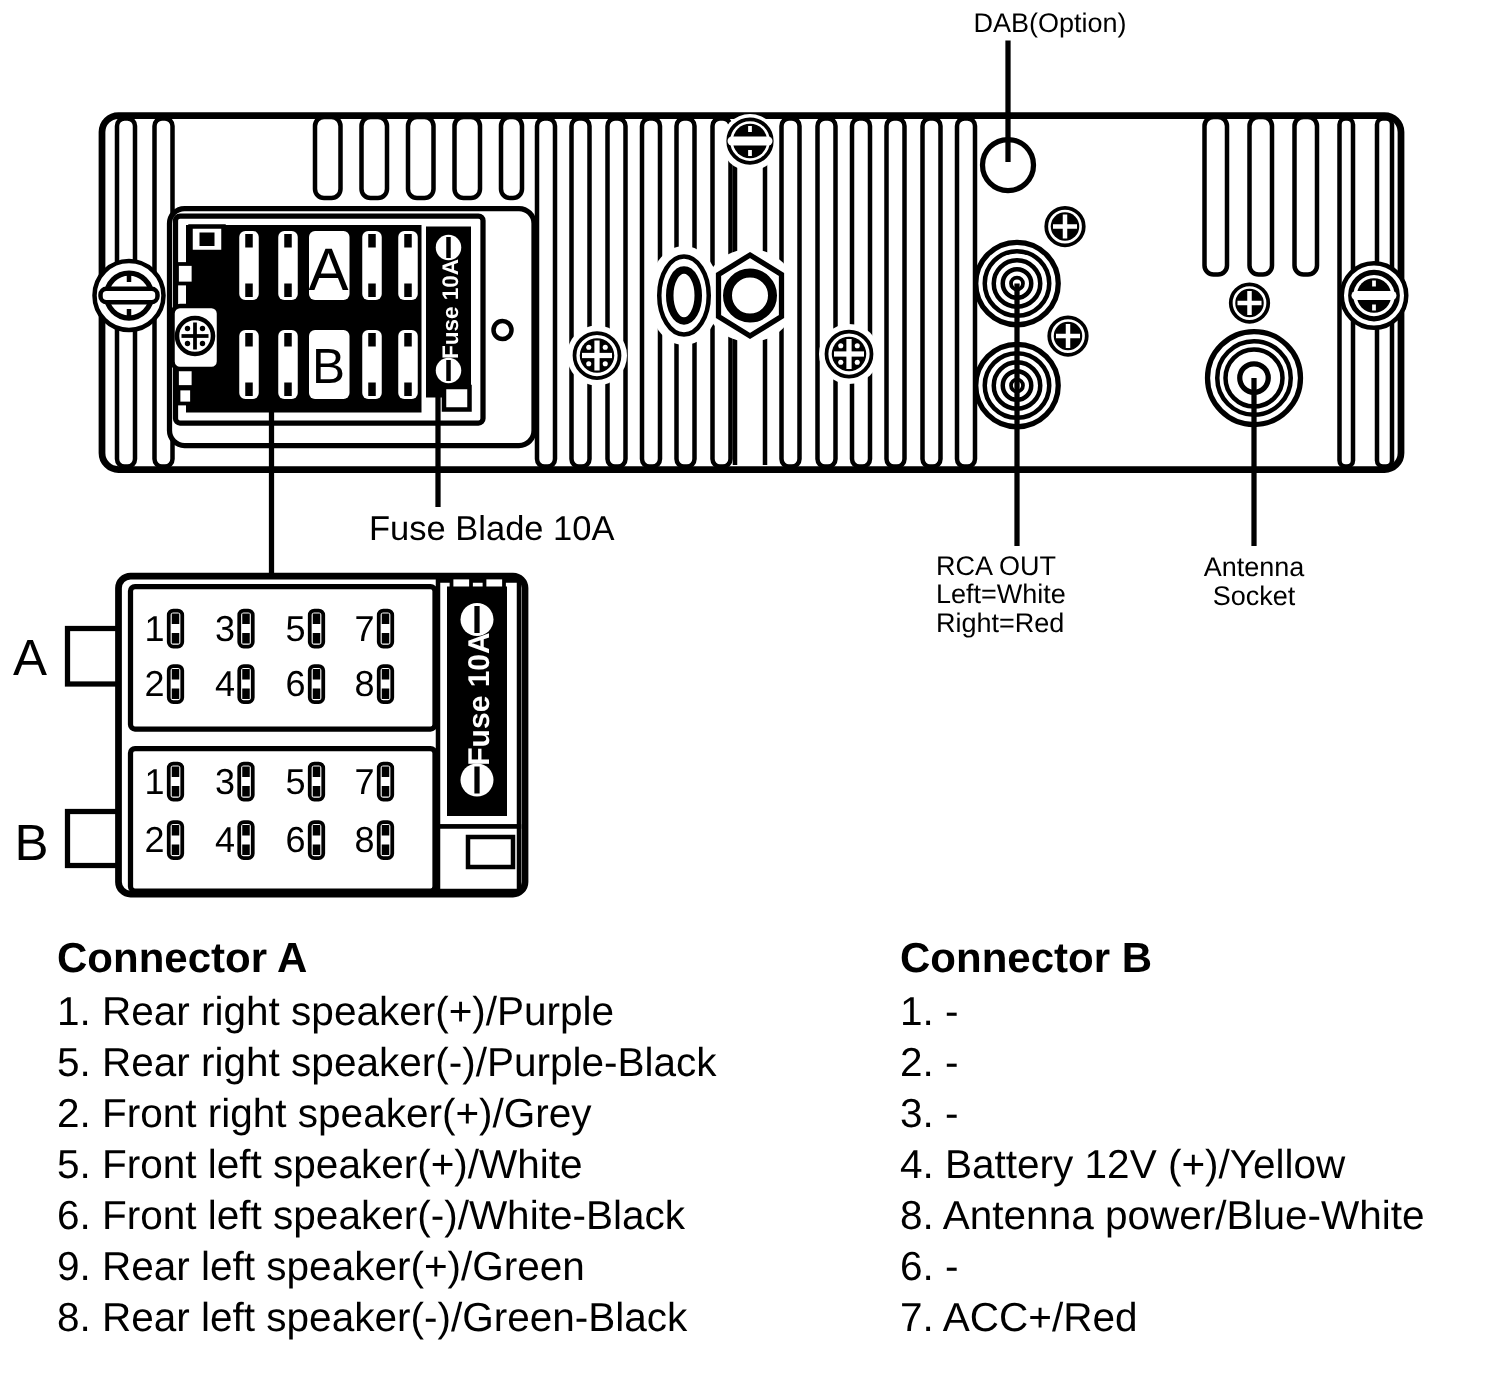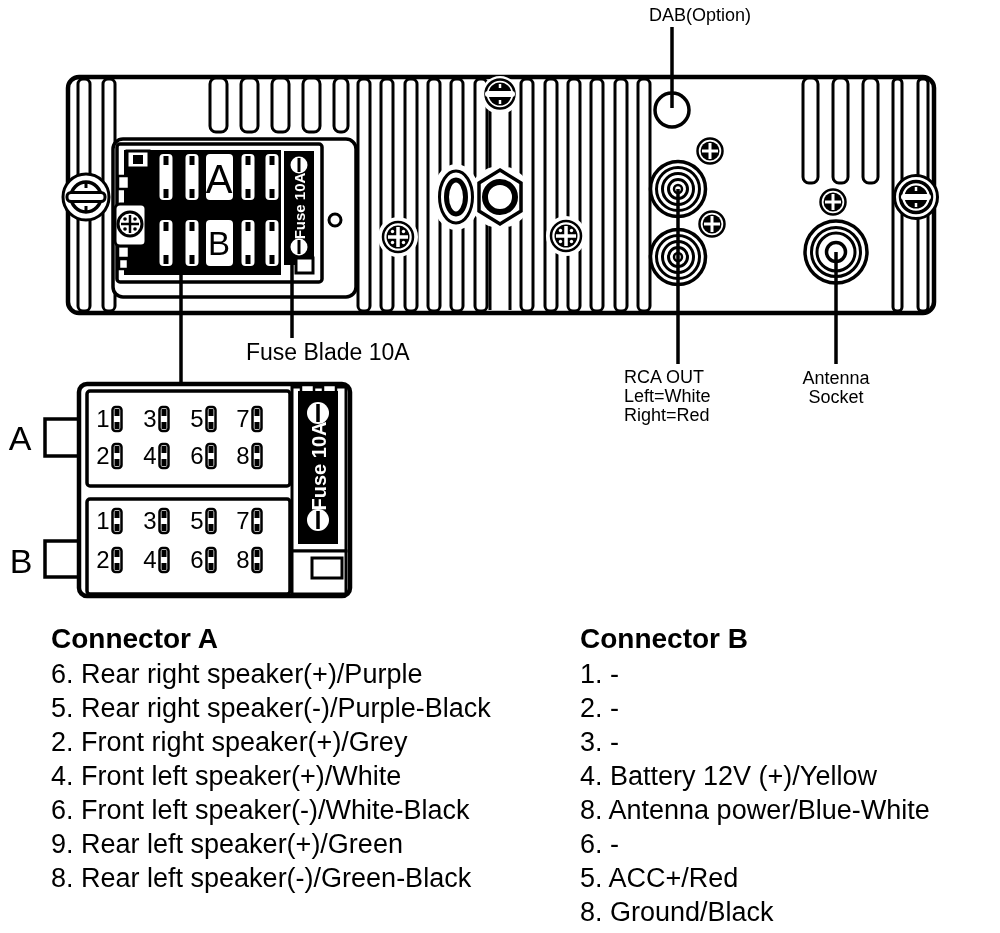--- a/index.html
+++ b/index.html
@@ -20,22 +20,22 @@
   .halo{fill:#ffffff;stroke:none;}
   .ln{stroke:#000000;fill:none;}
   .fin{fill:#ffffff;stroke:#000000;stroke-width:3;}
   .slot rect.body{fill:#ffffff;stroke:#000000;stroke-width:2.5;}
   .slot rect.cap{fill:#000000;stroke:none;}
   .wslot rect.body{fill:#ffffff;stroke:none;}
   .wslot rect.cap{fill:#000000;stroke:none;}
   .list{position:absolute;top:621px;}
   .list-title{font-size:28px;font-weight:bold;line-height:36px;white-space:nowrap;}
   .li{font-size:27px;line-height:34px;white-space:nowrap;}
-  #list-a{left:51px;}
-  #list-b{left:580px;}
+  #list-a{left:38px;}
+  #list-b{left:600px;}
 </style>
 </head>
 <body>
 
 <div id="stage">
 
 <svg id="drawing" width="1000" height="612" viewBox="0 0 1000 612">
 
   <g>
     <rect class="w" x="68" y="77" width="866" height="236" rx="11" stroke-width="4.5"></rect>
@@ -401,34 +401,33 @@
   <text class="lbl-big" x="246" y="360">Fuse Blade 10A</text>
   <text class="lbl" x="624" y="383">RCA OUT</text>
   <text class="lbl" x="624" y="402">Left=White</text>
   <text class="lbl" x="624" y="421">Right=Red</text>
   <text class="lbl" x="836" y="384" text-anchor="middle">Antenna</text>
   <text class="lbl" x="836" y="403" text-anchor="middle">Socket</text>
 </svg>
 
   <div class="list" id="list-a">
     <div class="list-title">Connector A</div>
-    <div class="li">6. Rear right speaker(+)/Purple</div>
+    <div class="li">1. Rear right speaker(+)/Purple</div>
     <div class="li">5. Rear right speaker(-)/Purple-Black</div>
     <div class="li">2. Front right speaker(+)/Grey</div>
-    <div class="li">4. Front left speaker(+)/White</div>
+    <div class="li">5. Front left speaker(+)/White</div>
     <div class="li">6. Front left speaker(-)/White-Black</div>
     <div class="li">9. Rear left speaker(+)/Green</div>
     <div class="li">8. Rear left speaker(-)/Green-Black</div>
   </div>
 
   <div class="list" id="list-b">
     <div class="list-title">Connector B</div>
     <div class="li">1. -</div>
     <div class="li">2. -</div>
     <div class="li">3. -</div>
     <div class="li">4. Battery 12V (+)/Yellow</div>
     <div class="li">8. Antenna power/Blue-White</div>
     <div class="li">6. -</div>
-    <div class="li">5. ACC+/Red</div>
-    <div class="li">8. Ground/Black</div>
+    <div class="li">7. ACC+/Red</div>
   </div>
 
 </div>
 
 </body></html>

